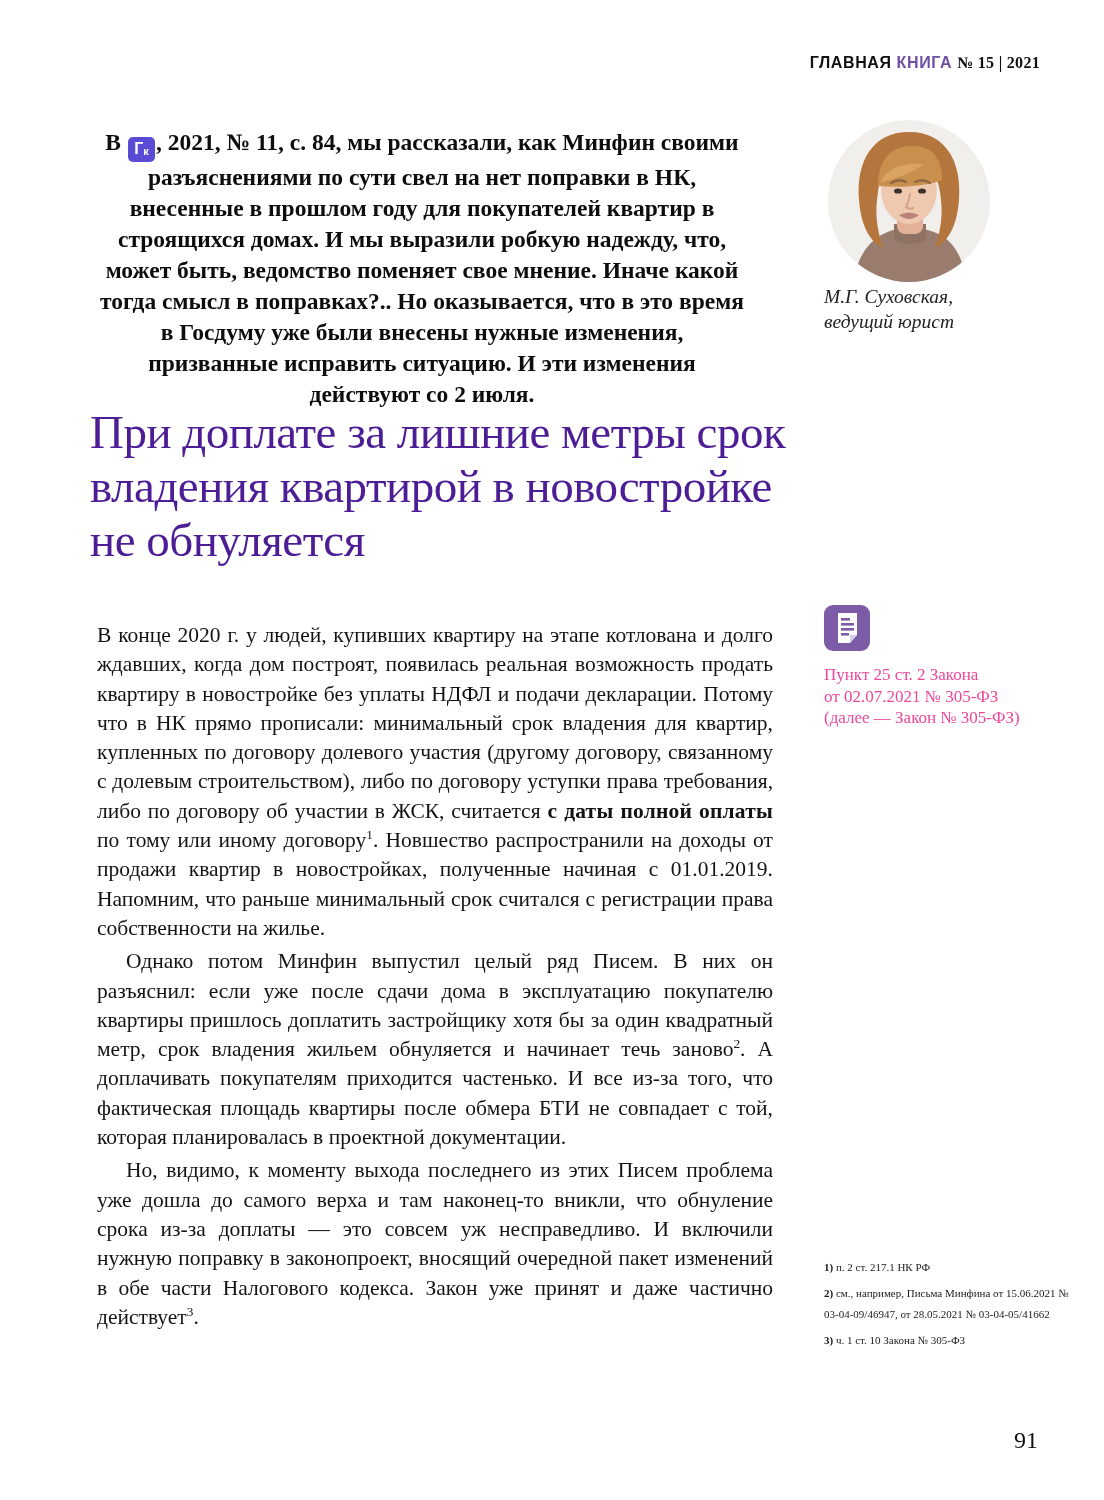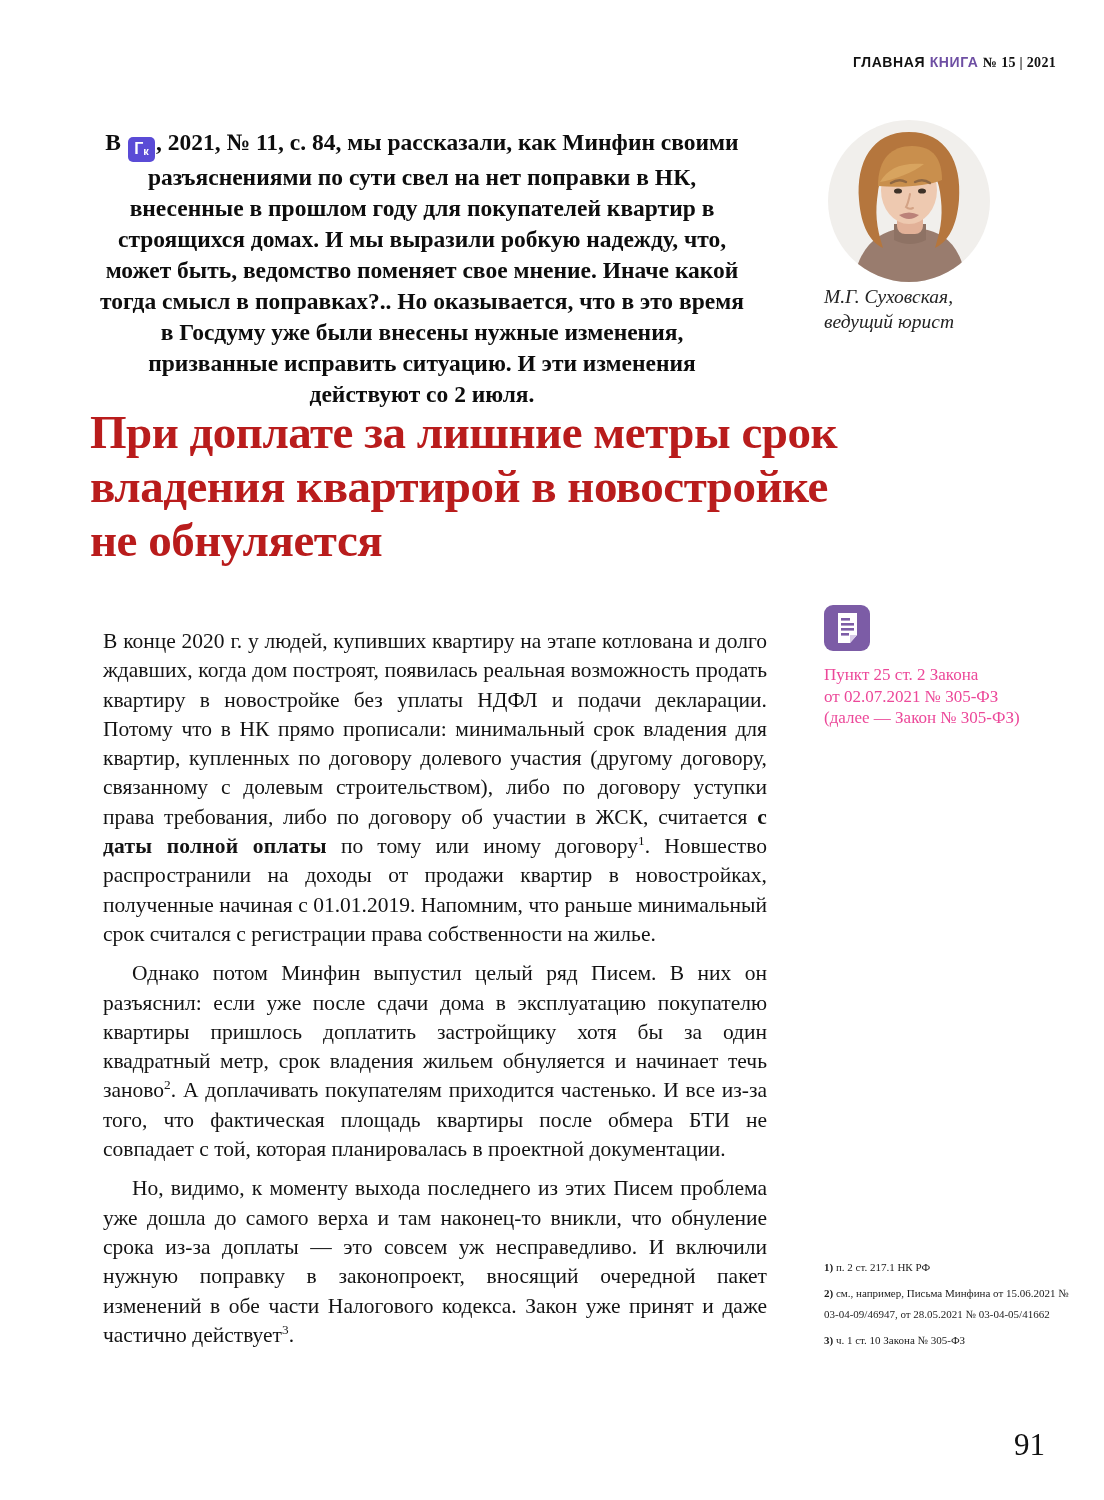--- a/index.html
+++ b/index.html
@@ -5,22 +5,22 @@
   html,body{margin:0;padding:0;}
   body{
     width:1104px;height:1500px;position:relative;background:#ffffff;
     font-family:"Liberation Serif", serif;color:#131313;
     -webkit-font-smoothing:antialiased;
   }
   .page{position:absolute;inset:0;overflow:hidden;background:#fff;}
 
   
   .header{
-    position:absolute;top:54px;right:48px;text-align:right;
-    font-family:"Liberation Sans", sans-serif;font-weight:bold;font-size:14px;
+    position:absolute;top:54px;right:64px;text-align:right;
+    font-family:"Liberation Sans", sans-serif;font-weight:bold;font-size:16px;
     letter-spacing:.6px;color:#111;white-space:nowrap;
   }
   .header .brand-purple{color:#6e4fa3;}
   .header .issue{font-family:"Liberation Serif", serif;font-weight:bold;letter-spacing:.3px;}
 
   
   .intro{
     position:absolute;left:93px;top:127px;width:658px;
     font-weight:bold;font-size:23.5px;line-height:31px;color:#0d0d0d;
     text-align:center;
@@ -36,46 +36,46 @@
   
   .portrait{position:absolute;left:828px;top:120px;width:162px;height:162px;}
   .author-caption{
     position:absolute;left:824px;top:284px;
     font-style:italic;font-size:19.5px;line-height:25px;color:#232323;font-family:Liberation Serif, serif;
   }
 
   
   .headline{
     position:absolute;left:90px;top:405px;width:870px;margin:0;
-    font-size:47px;line-height:54px;font-weight:bold;letter-spacing:-.5px;color:#b91c1c;
+    font-size:47px;line-height:54px;font-weight:normal;letter-spacing:-.5px;color:#4c1d95;
   }
 
   
   .article{
     position:absolute;left:93px;top:617px;width:684px;
     font-size:21.5px;line-height:29.3px;text-align:justify;color:#131313;
     hyphens:auto;-webkit-hyphens:auto;
   }
-  .article p{margin:10px;}
+  .article p{margin:4px;}
   .article p.indent{text-indent:29px;}
   .article sup{font-size:62%;line-height:0;}
   .article b{letter-spacing:.2px;}
 
   
   .note{position:absolute;left:824px;top:605px;width:236px;}
   .note-icon{display:block;width:46px;height:46px;}
   .note-text{margin-top:13px;font-size:17px;line-height:21.5px;color:#ec4899;}
 
   
   .footnotes{position:absolute;left:824px;top:1257px;width:262px;font-size:11px;line-height:21px;color:#1b1b1b;}
   .footnote{margin-bottom:5px;}
   .footnote b{font-weight:bold;}
 
   
-  .pagenum{position:absolute;left:1014px;top:1427px;font-size:31px;color:#111;}
+  .pagenum{position:absolute;left:1014px;top:1427px;font-size:24px;color:#111;}
 </style>
 </head>
 <body>
 
 <div class="page">
 
   <div class="header">
     <span>ГЛАВНАЯ</span>
     <span class="brand-purple">КНИГА</span>
     <span class="issue">№ 15 | 2021</span>

